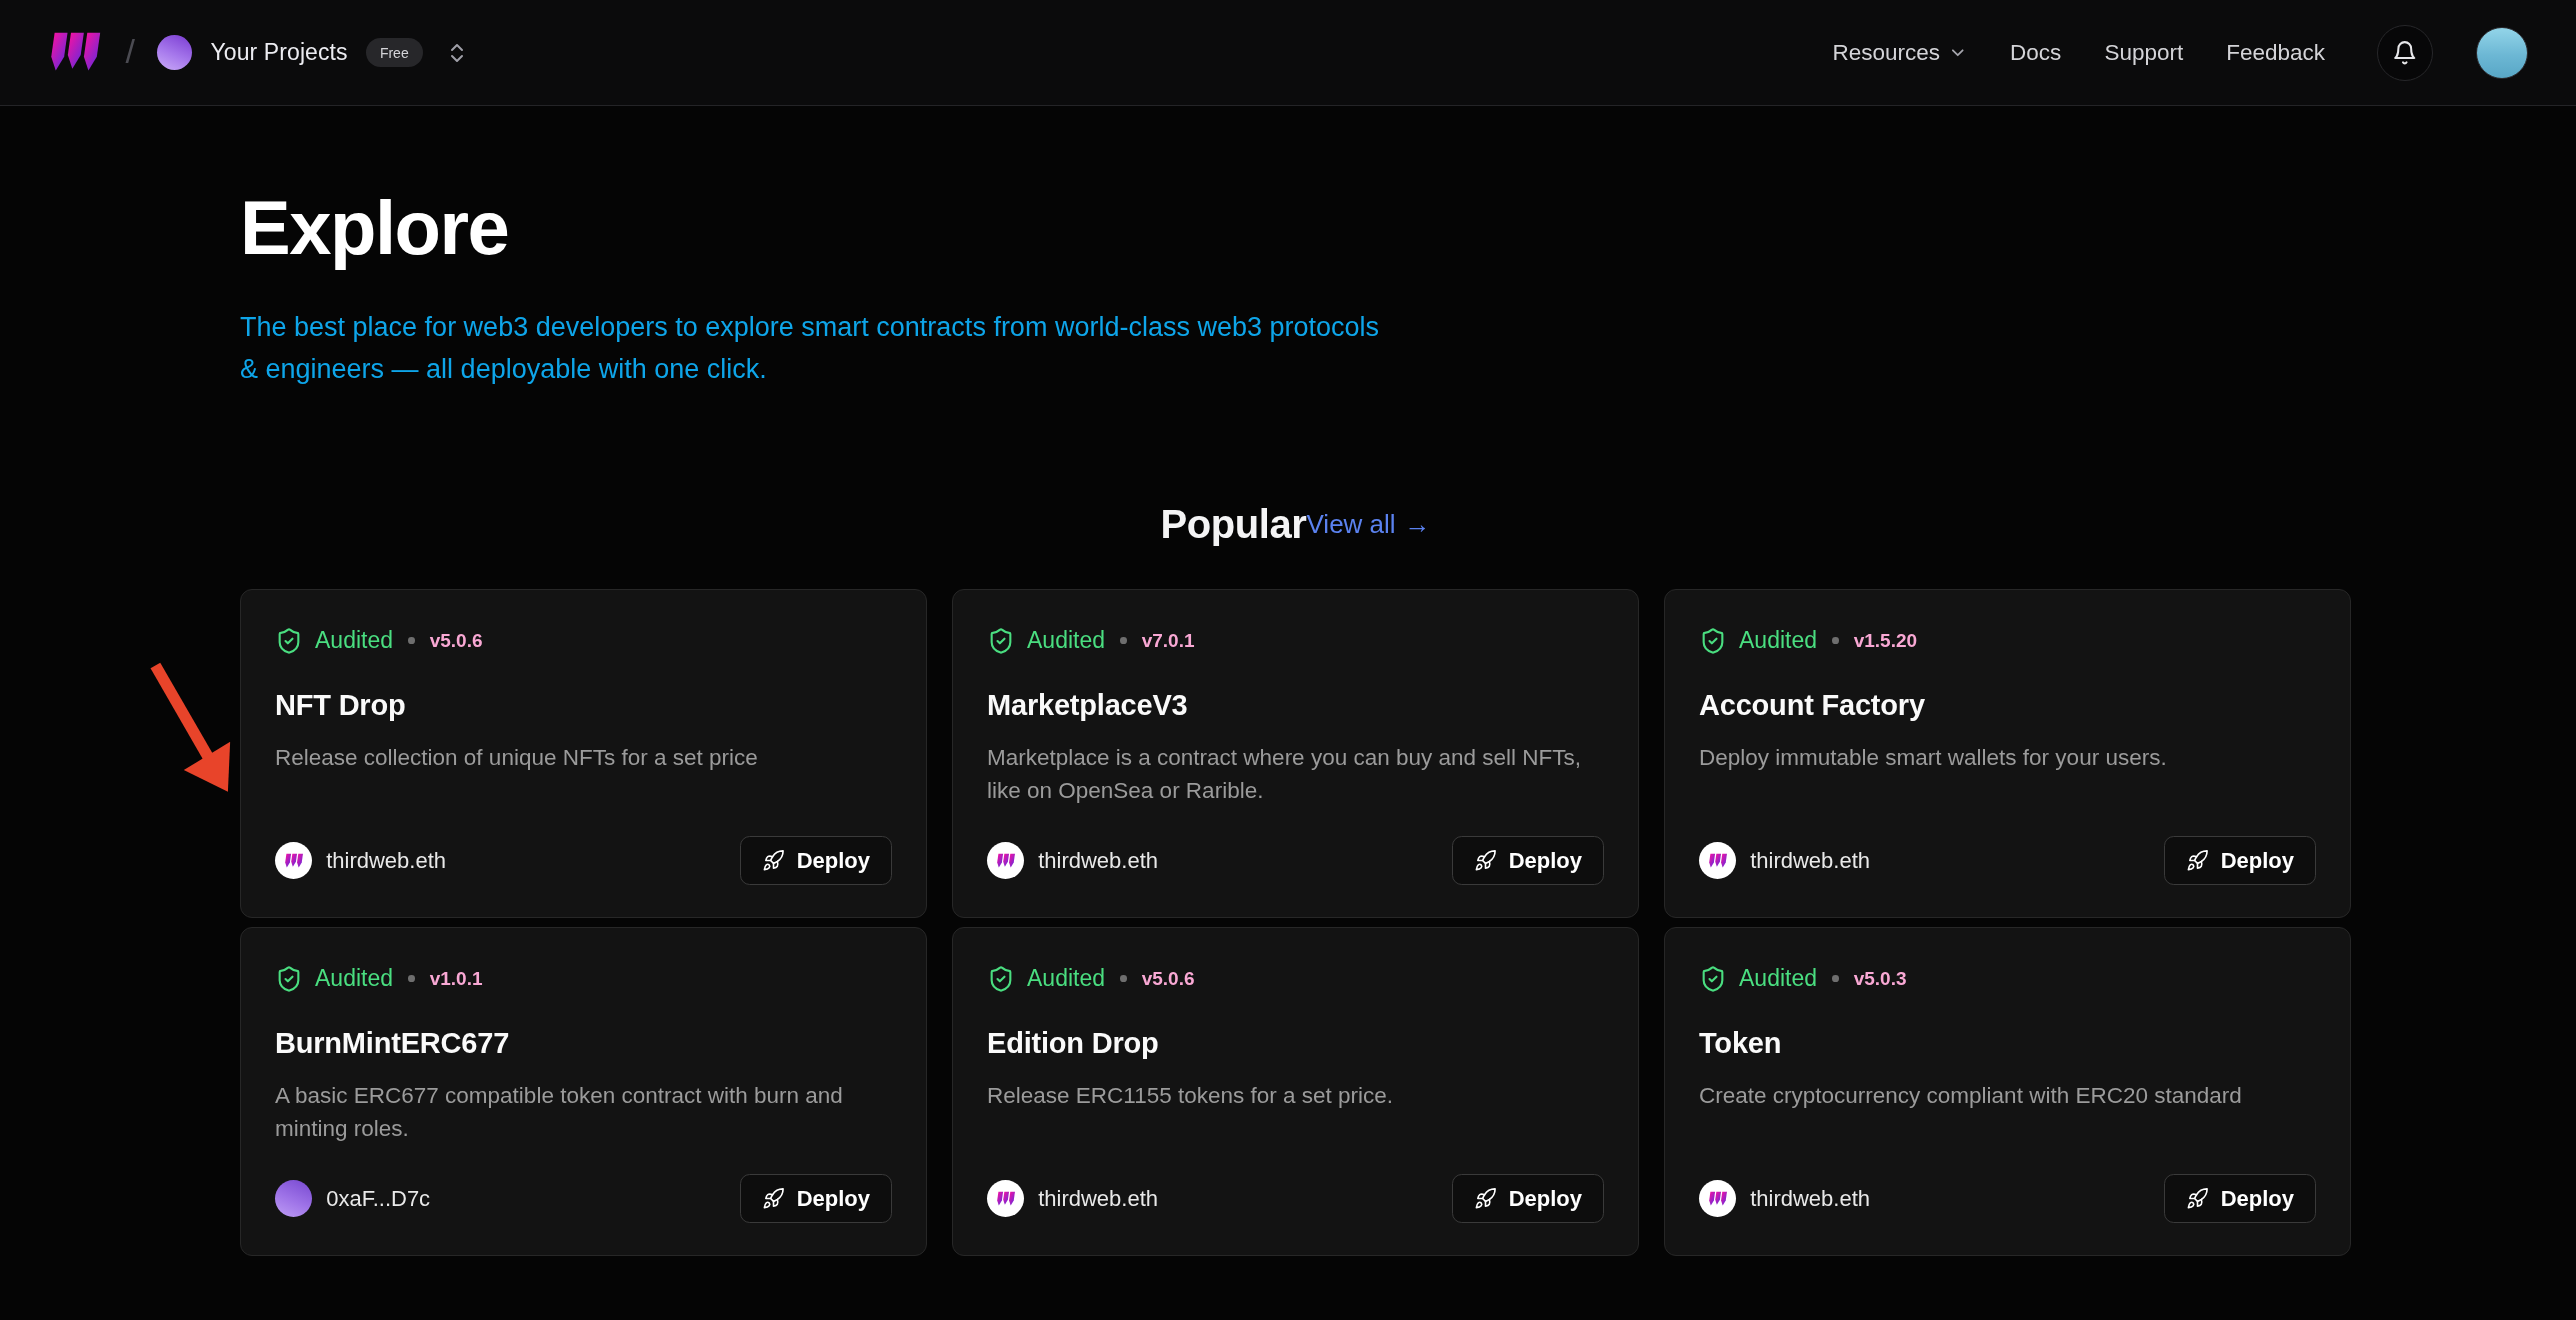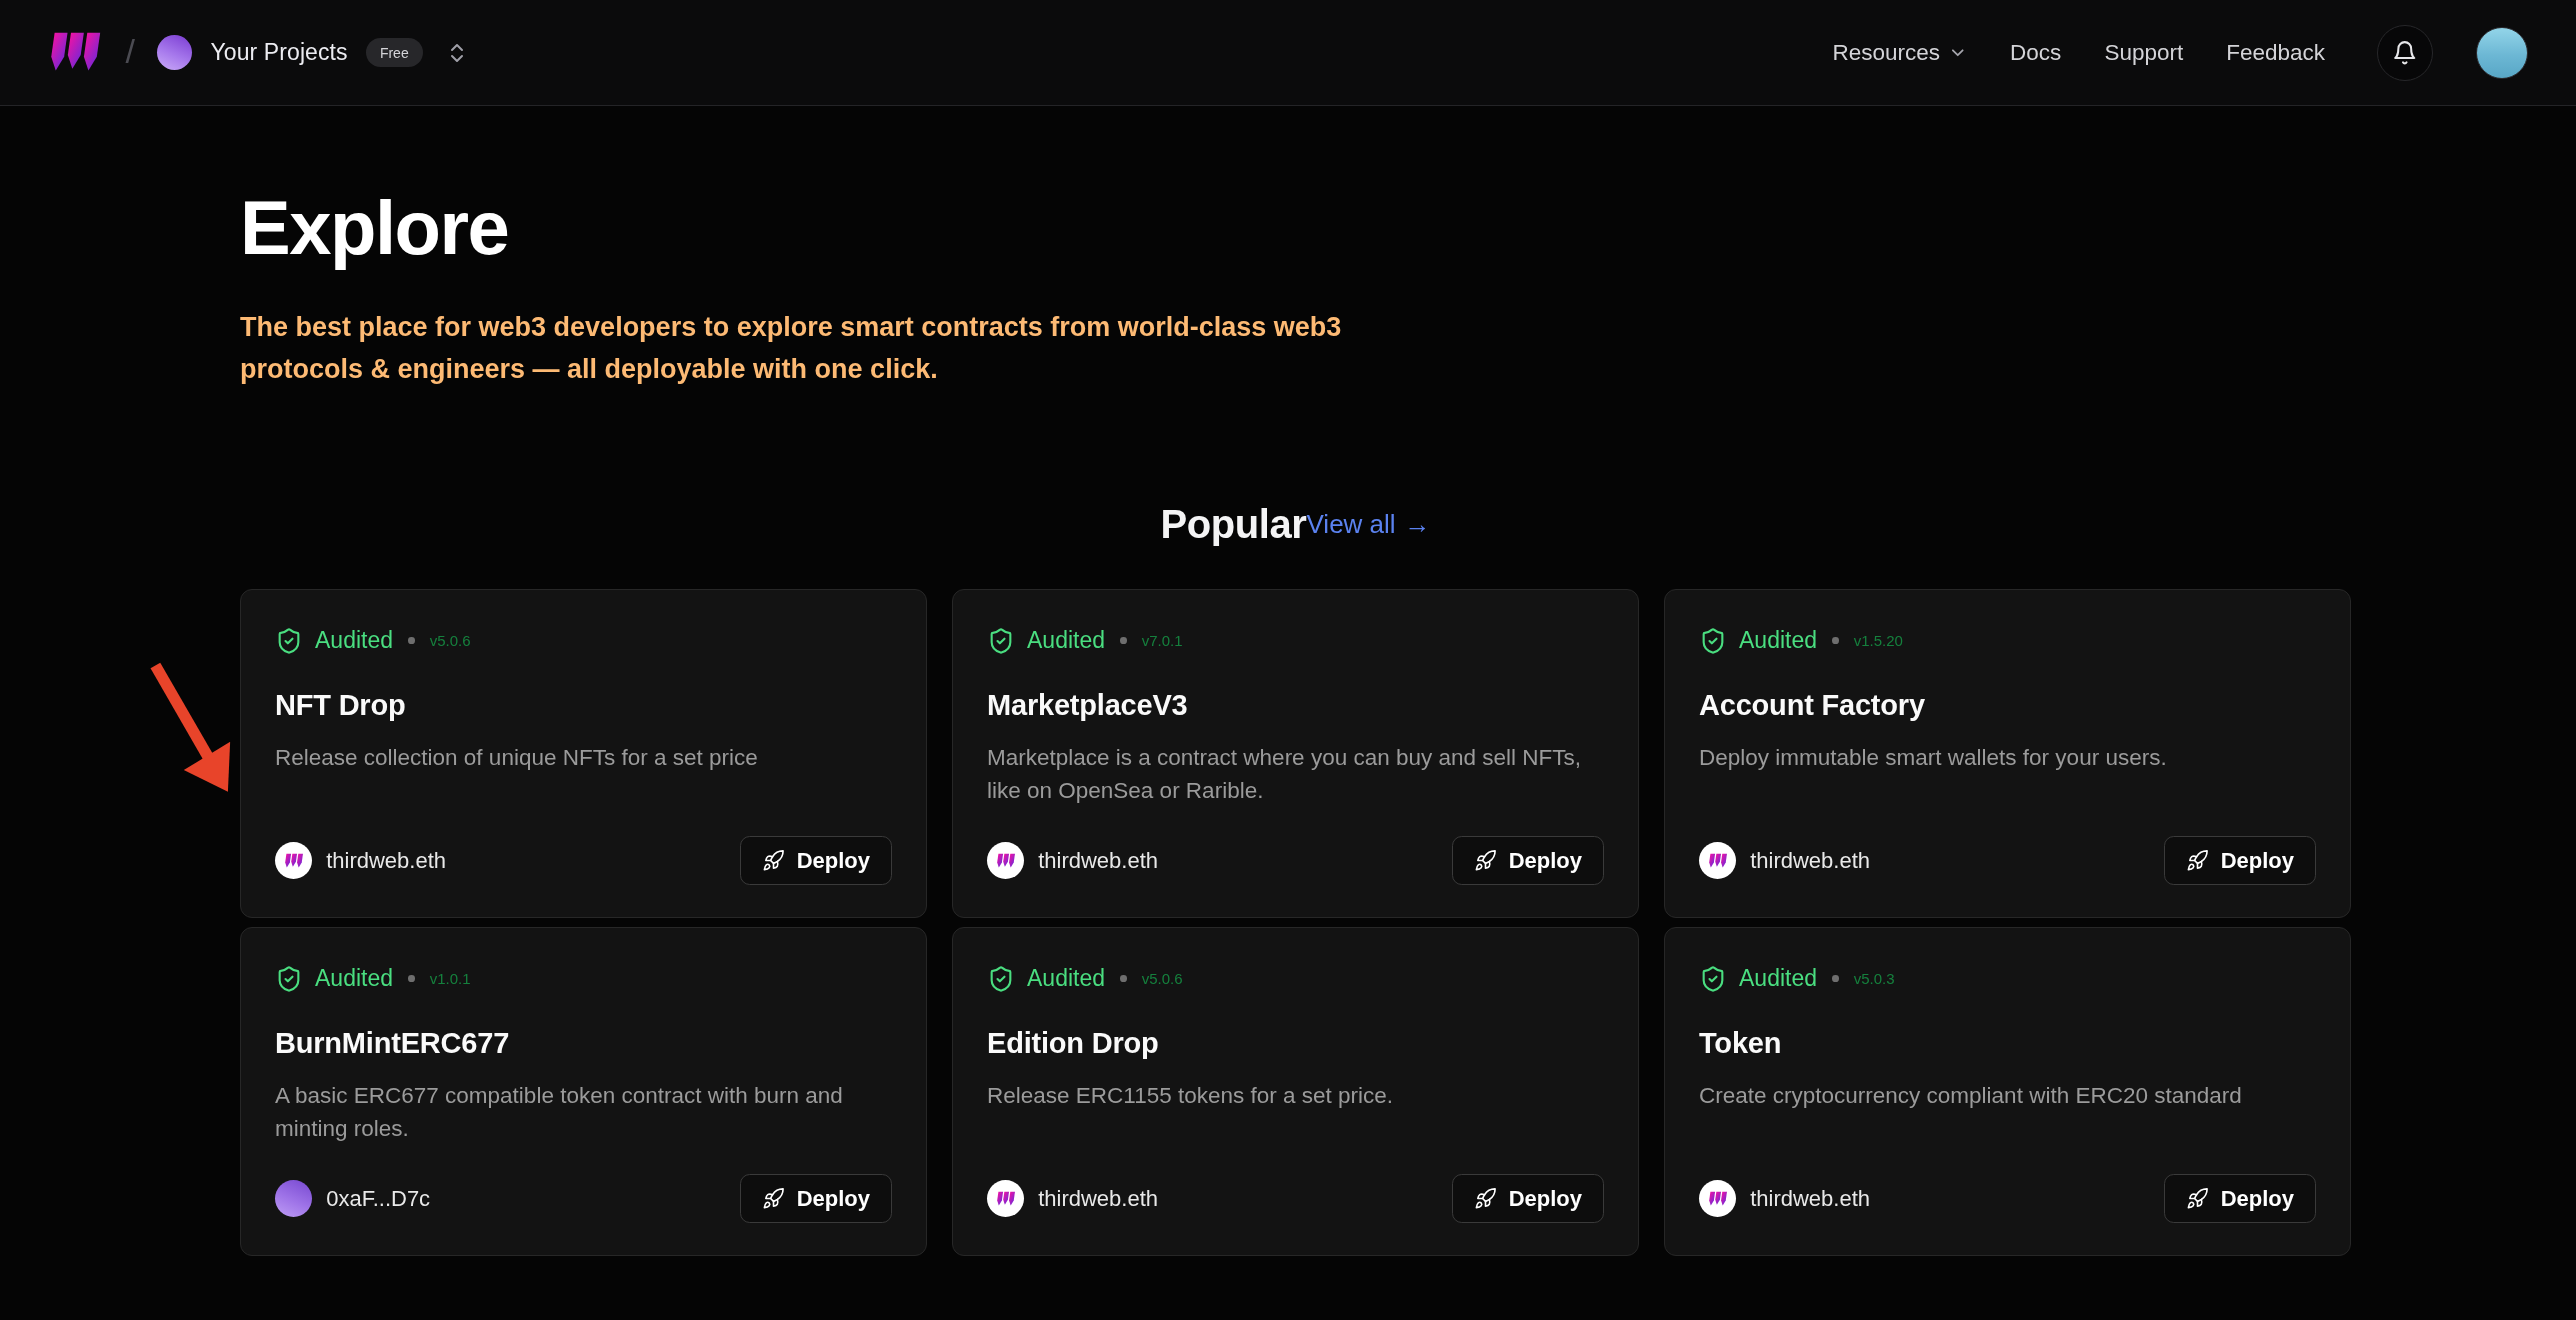--- a/index.html
+++ b/index.html
@@ -26,36 +26,36 @@
   .bell-btn svg { width:25.5px; height:25.5px; color:#e7e7ea; }
   .user-avatar { width:52px; height:52px; border-radius:50%;
     background:linear-gradient(180deg,#8fd2e7 5%,#6cb7d4 55%,#58a7c6 100%);
     border:1.5px solid #2c2c30; cursor:pointer; }
 
   
   .page { position:relative; width:100%; height:1215px; background:#050505; }
   .container { width:2111px; margin-left:240px; }
 
   .hero-title { padding-top:78px; font-size:76px; font-weight:800; color:#ffffff; letter-spacing:-1.5px; }
-  .hero-sub { margin-top:36px; font-size:27px; line-height:1.55; color:#fdba74; max-width:1147px; font-weight:700; }
+  .hero-sub { margin-top:36px; font-size:27px; line-height:1.55; color:#0ea5e9; max-width:1147px; font-weight:400; }
 
   .section-head { margin-top:111px; display:flex; align-items:center; justify-content:center; }
   .popular-title { font-size:40px; font-weight:700; color:#f4f4f5; letter-spacing:-0.4px; }
   .popular-sub { margin-top:16.5px; font-size:26px; color:#9a9a9a; }
   .view-all { font-size:26px; font-weight:500; cursor:pointer; display:flex; align-items:center; gap:9px; }
 
   
   .grid { margin-top:42px; display:grid; grid-template-columns:repeat(3,1fr); gap:9px 25px; width:2111px; }
   .card { background:#131313; border:1.5px solid #272727; border-radius:12px; height:329px;
     padding:37px 34px 31.5px 34px; display:flex; flex-direction:column; cursor:pointer; }
   .badge-row { display:flex; align-items:center; gap:12px; }
   .shield { width:28px; height:28px; }
   .audited { font-size:23px; font-weight:500; }
   .dot-sep { width:6.7px; height:6.7px; border-radius:50%; background:#6e6e6e; margin:0 3px; }
-  .version { font-size:15px; color:#15803d; }
+  .version { font-size:19px; color:#f9a8d4;font-weight:bold; }
   .card-title { margin-top:34px; font-size:29px; font-weight:700; color:#fafafa; letter-spacing:-0.2px; }
   .card-desc { margin-top:19px; font-size:22.5px; line-height:1.5; color:#9b9b9b; max-width:660px; }
   .card-footer { margin-top:auto; display:flex; align-items:center; justify-content:space-between; }
   .publisher { display:flex; align-items:center; gap:14.2px; }
   .pub-avatar { width:37px; height:37px; border-radius:50%; display:flex; align-items:center; justify-content:center; }
   .pub-avatar.tw { background:#ffffff; }
   .pub-avatar.tw svg { width:20px; height:15.7px; }
   .pub-avatar.addr { background:linear-gradient(205deg,#7a4bd2 5%,#9f74e8 55%,#bf9ef5 100%); }
   .pub-name { font-size:22px; color:#e9e9e9; font-weight:500; }
   .deploy-btn { display:flex; align-items:center; gap:11.2px; height:49px; padding:0 21px;

